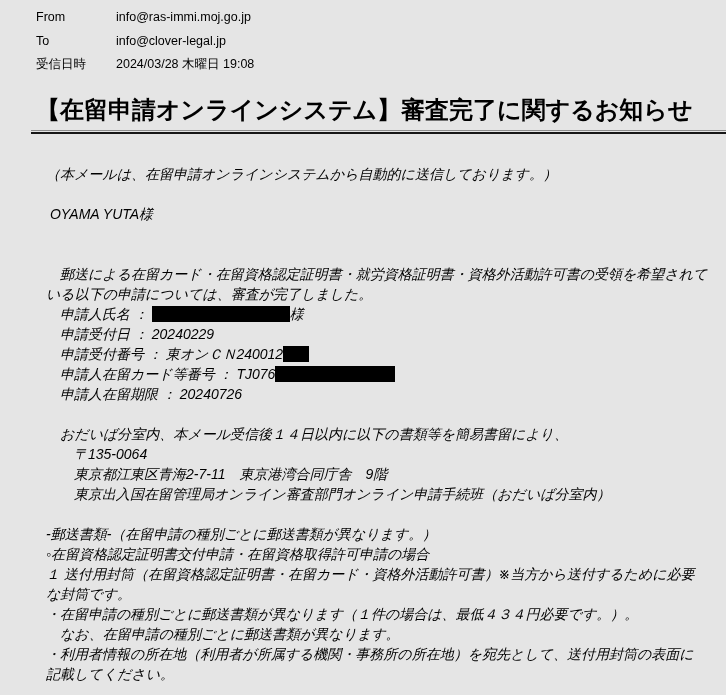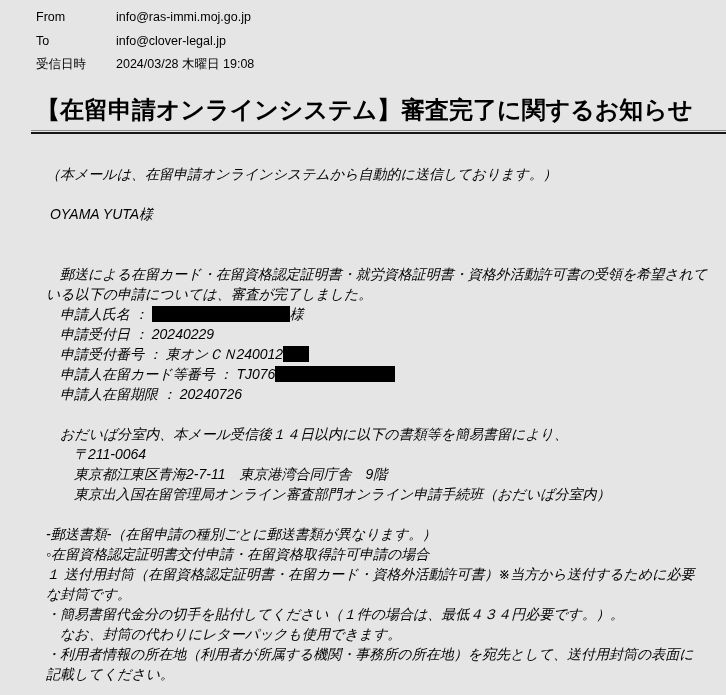--- a/index.html
+++ b/index.html
@@ -77,27 +77,27 @@
       <div class="line"><span></span></div>
       <div class="line"><span>　郵送による在留カード・在留資格認定証明書・就労資格証明書・資格外活動許可書の受領を希望されて</span></div>
       <div class="line"><span>いる以下の申請については、審査が完了しました。</span></div>
       <div class="line"><span>　申請人氏名 ： </span><span class="redaction" style="width: 138px;"></span><span>様</span></div>
       <div class="line"><span>　申請受付日 ： 20240229</span></div>
       <div class="line"><span>　申請受付番号 ： 東オンＣＮ240012</span><span class="redaction" style="width: 26px;"></span></div>
       <div class="line"><span>　申請人在留カード等番号 ： TJ076</span><span class="redaction" style="width: 120px;"></span></div>
       <div class="line"><span>　申請人在留期限 ： 20240726</span></div>
       <div class="line"><span></span></div>
       <div class="line"><span>　おだいば分室内、本メール受信後１４日以内に以下の書類等を簡易書留により、</span></div>
-      <div class="line"><span>　　〒211-0064</span></div>
+      <div class="line"><span>　　〒135-0064</span></div>
       <div class="line"><span>　　東京都江東区青海2-7-11　東京港湾合同庁舎　9階</span></div>
       <div class="line"><span>　　東京出入国在留管理局オンライン審査部門オンライン申請手続班（おだいば分室内）</span></div>
       <div class="line"><span></span></div>
       <div class="line"><span>-郵送書類-（在留申請の種別ごとに郵送書類が異なります。）</span></div>
       <div class="line"><span>◦在留資格認定証明書交付申請・在留資格取得許可申請の場合</span></div>
       <div class="line"><span>１ 送付用封筒（在留資格認定証明書・在留カード・資格外活動許可書）※当方から送付するために必要</span></div>
       <div class="line"><span>な封筒です。</span></div>
-      <div class="line"><span>・簡易書留代金分の切手を貼付してください（１件の場合は、最低４３４円必要です。）。</span></div>
-      <div class="line"><span>　なお、封筒の代わりにレターパックも使用できます。</span></div>
+      <div class="line"><span>・在留申請の種別ごとに郵送書類が異なります（１件の場合は、最低４３４円必要です。）。</span></div>
+      <div class="line"><span>　なお、在留申請の種別ごとに郵送書類が異なります。</span></div>
       <div class="line"><span>・利用者情報の所在地（利用者が所属する機関・事務所の所在地）を宛先として、送付用封筒の表面に</span></div>
       <div class="line"><span>記載してください。</span></div>
     </div>
 
 </div>
 
 </body></html>

